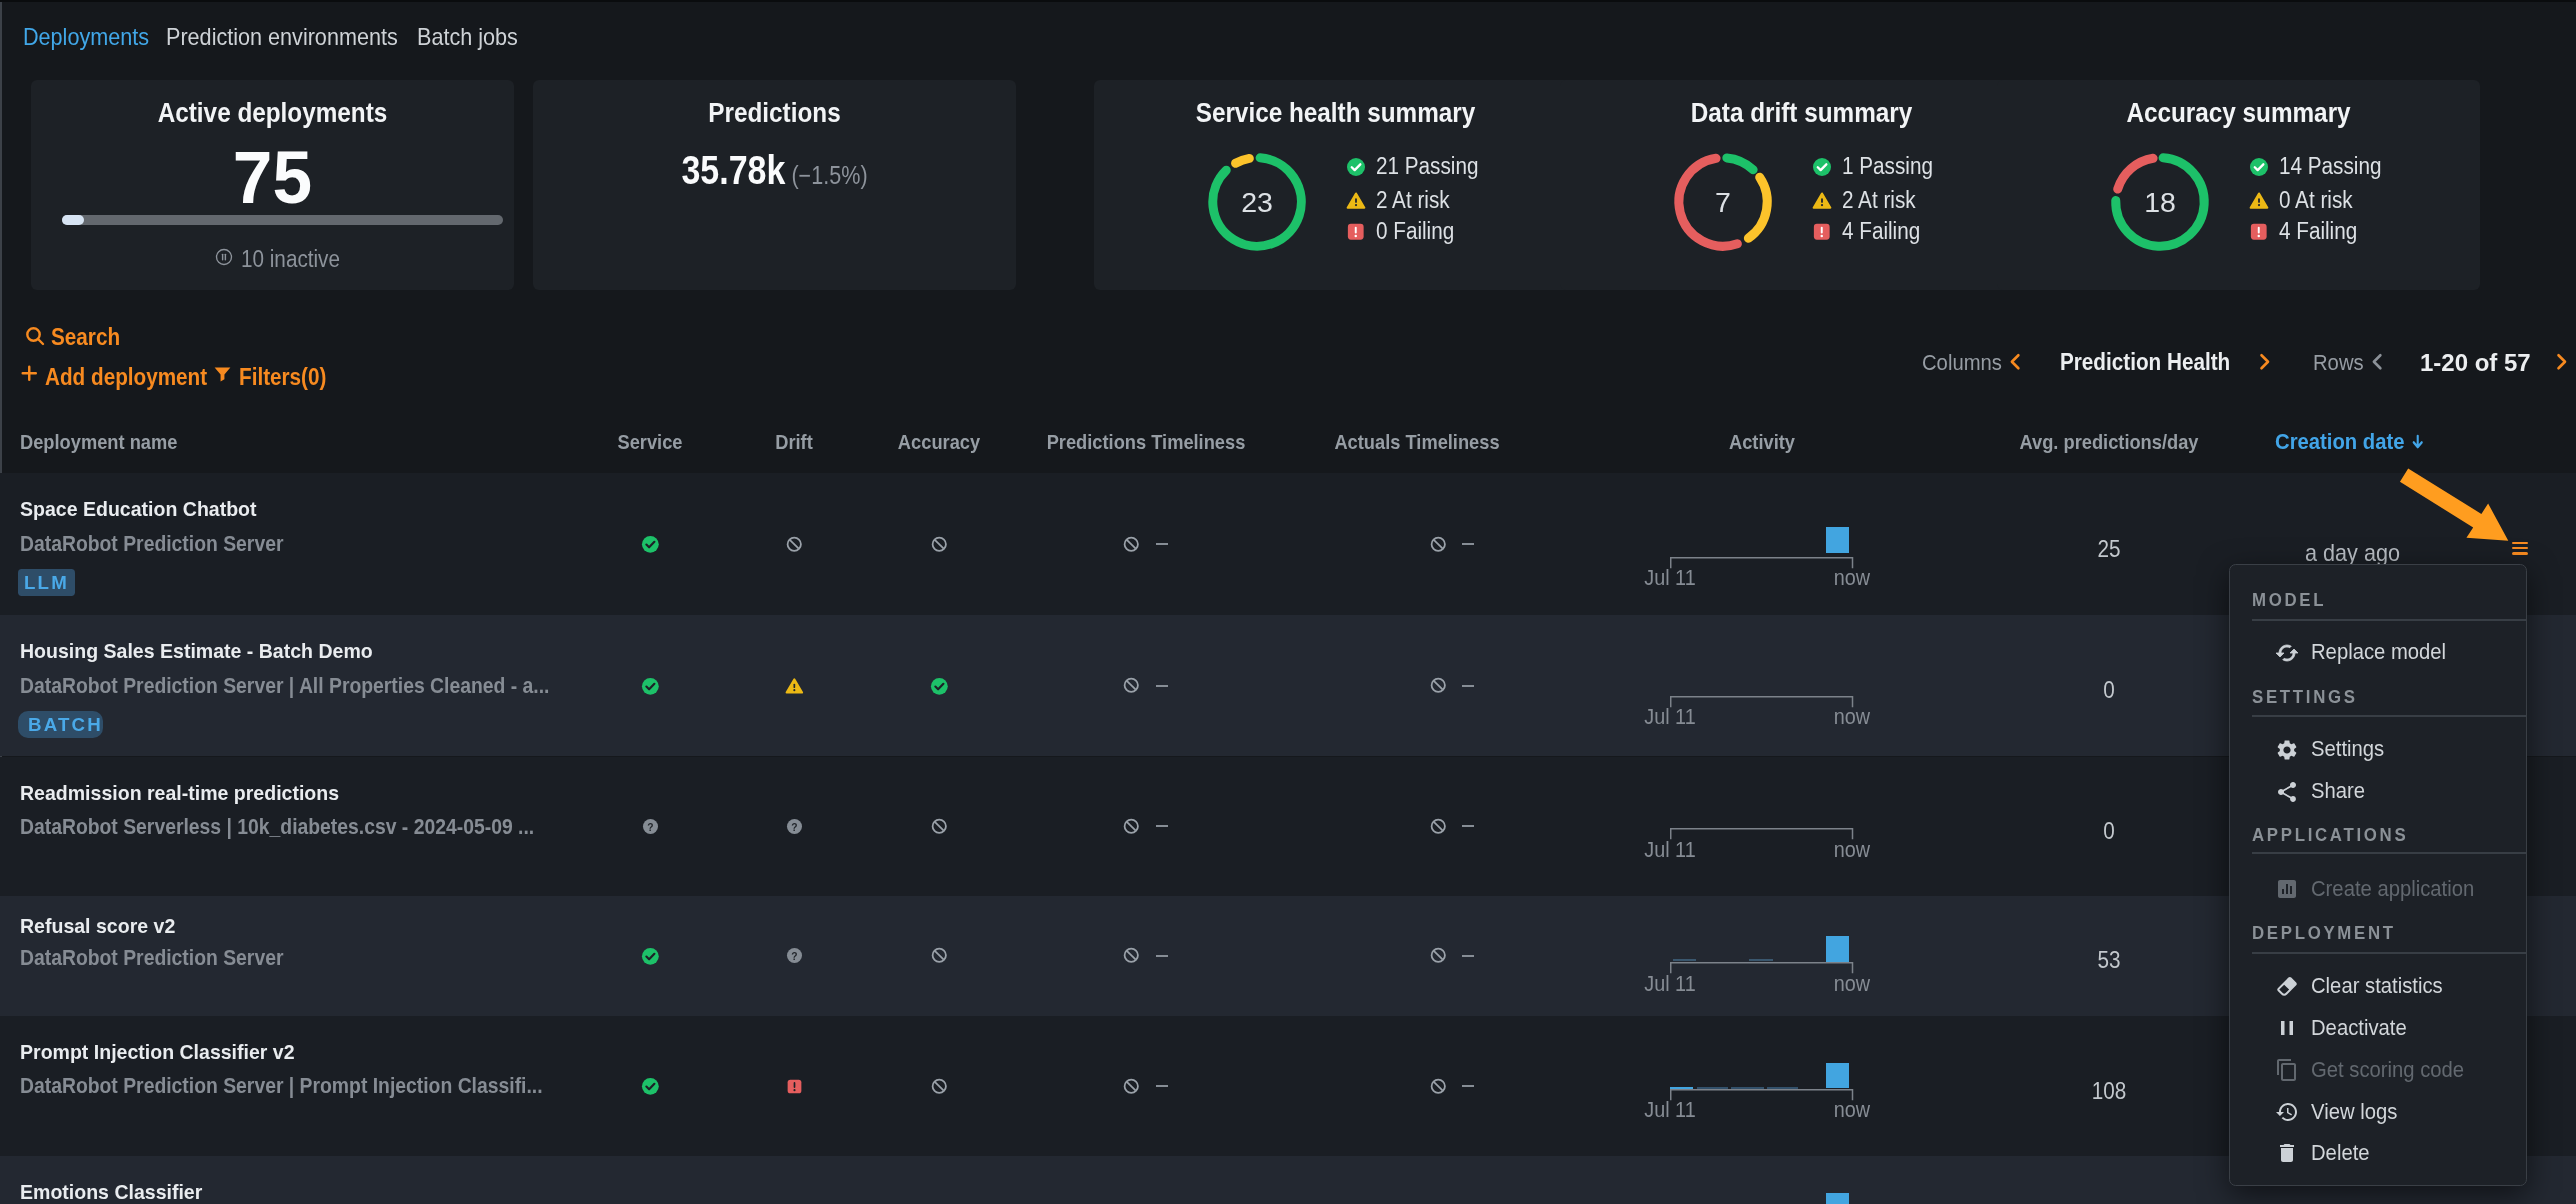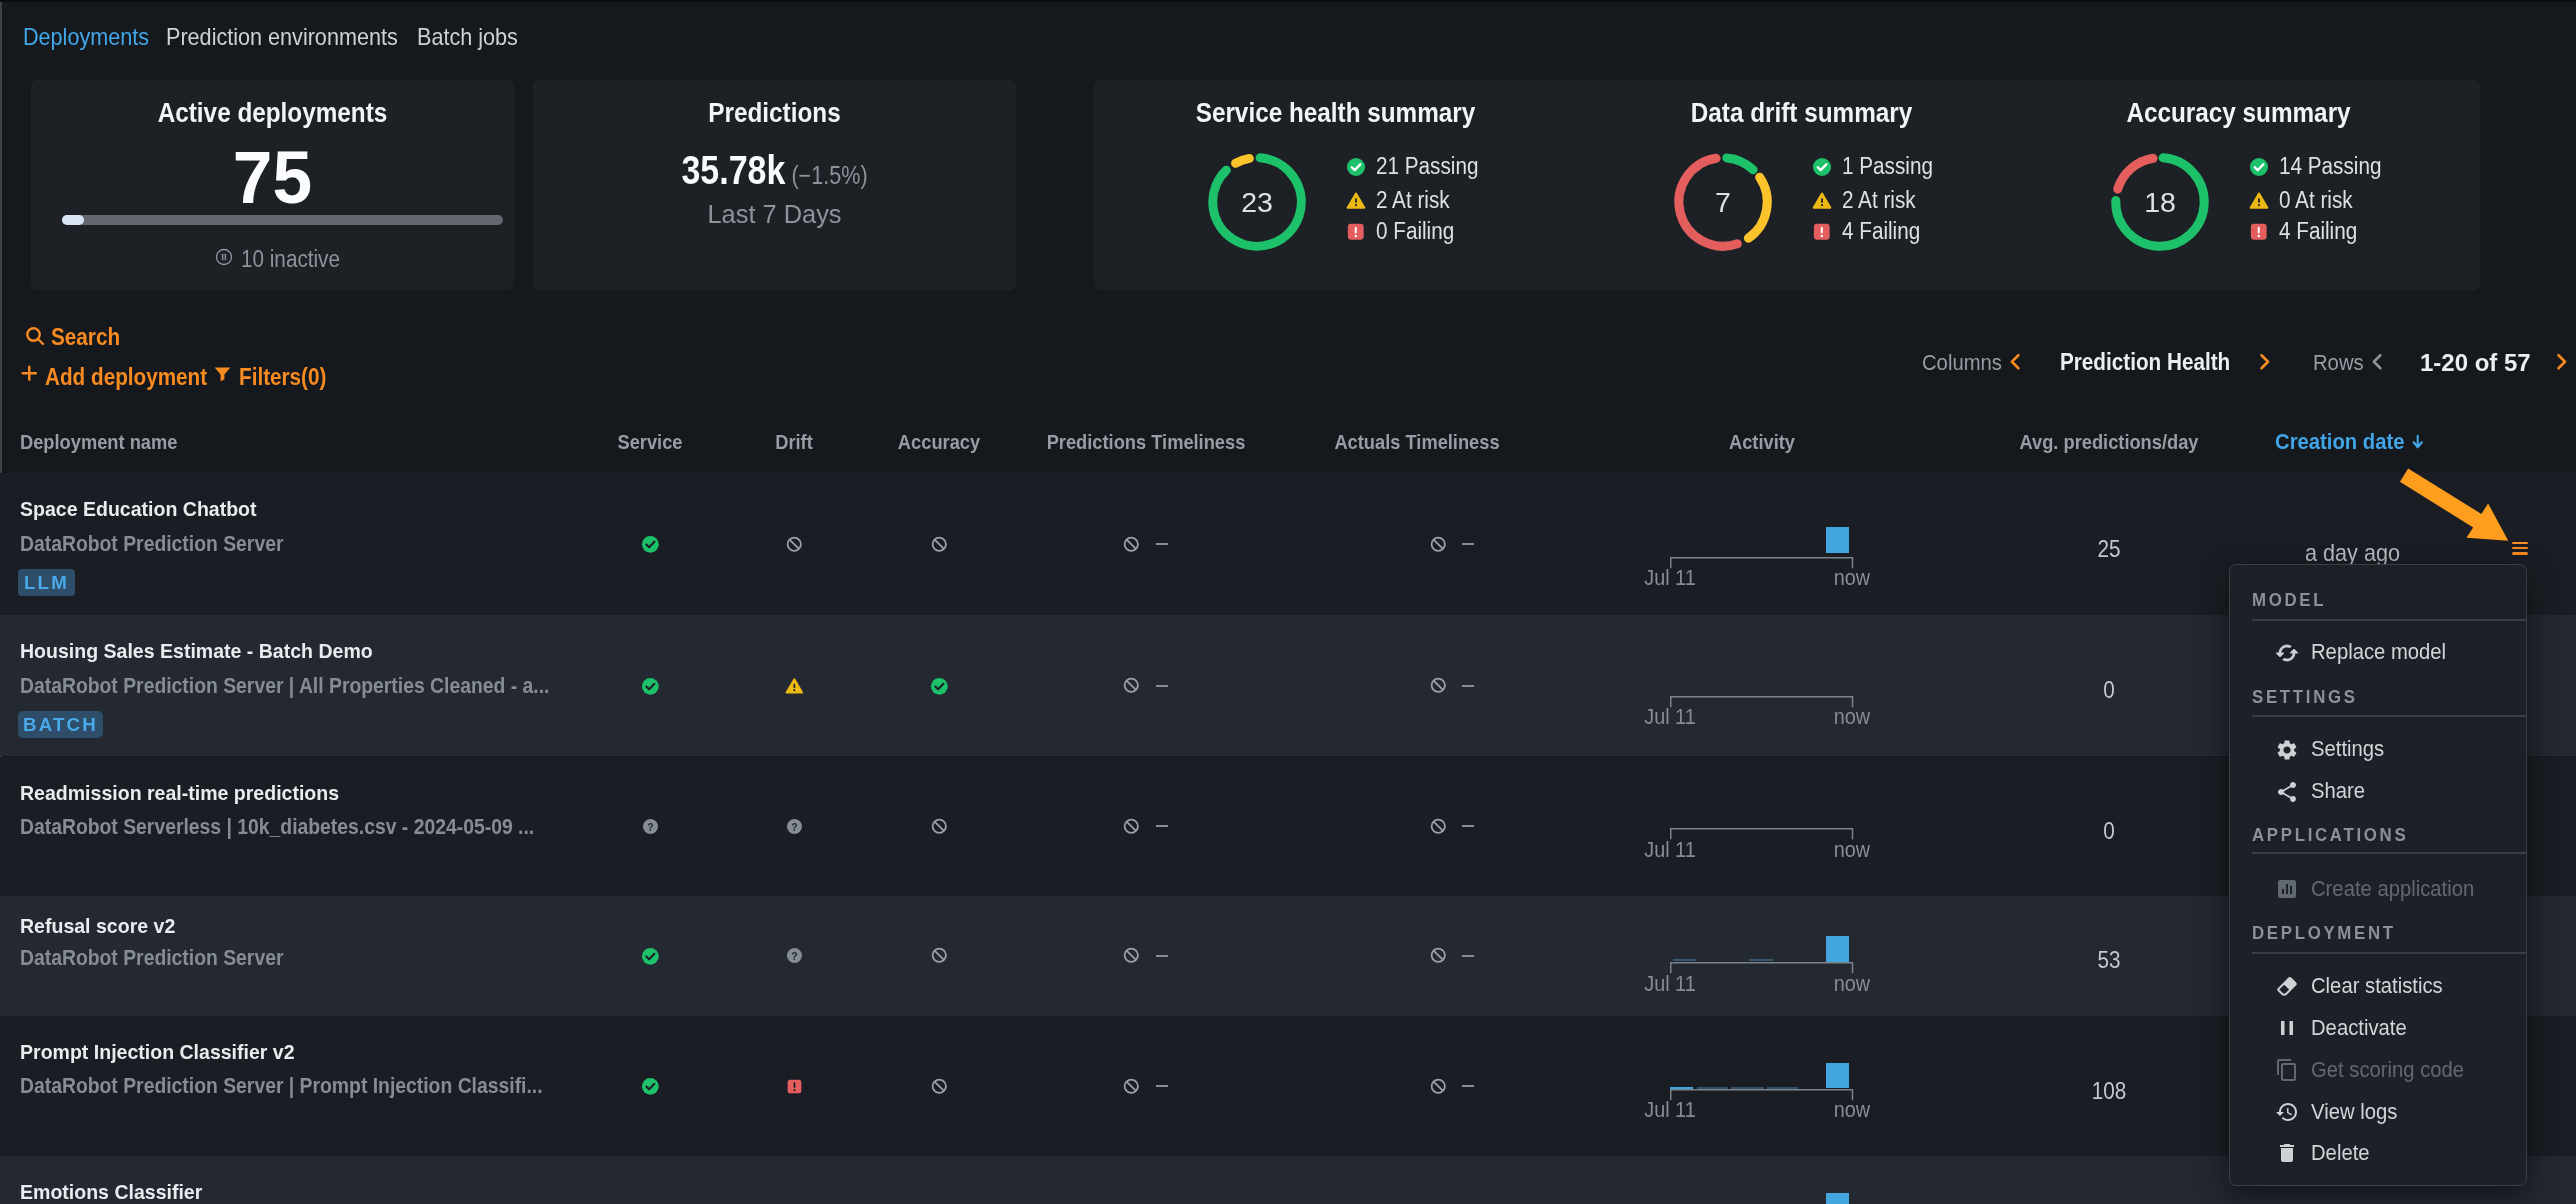--- a/index.html
+++ b/index.html
@@ -28,21 +28,20 @@
 <svg width="18" height="18" viewBox="0 0 24 24">
         <circle cx="12" cy="12" r="10" fill="none" stroke="#8d939b" stroke-width="1.8"></circle>
         <rect x="9.2" y="7.5" width="1.9" height="9" rx="0.9" fill="#8d939b"></rect>
         <rect x="12.9" y="7.5" width="1.9" height="9" rx="0.9" fill="#8d939b"></rect>
       </svg></div>
 <div class="sxl" style="position:absolute;left:210px;top:166px;font-size:23px;color:#8d939b">10 inactive</div>
 </div>
 <div class="card" style="left:533px">
 <div class="ctitle sx">Predictions</div>
 <div style="position:absolute;left:0;right:0;top:67px;text-align:center;line-height:46px;font-size:40px;transform:scaleX(.85)"><span style="font-size:40px;font-weight:bold;color:#fafbfc">35.78k</span><span style="font-size:25.4px;color:#8d939b"> (−1.5%)</span></div>
-<div style="position:absolute;left:0;right:0;top:120px;text-align:center;font-size:25.4px;color:#8d939b">Last 7 Days</div>
 </div>
 <div class="card" style="left:1094px">
 <div class="ctitle sx">Service health summary</div>
 <svg width="120" height="120" viewBox="0 0 160 160" style="position:absolute;left:103px;top:62px">
       <path d="M84.1 21.1 A59 59 0 1 1 39.0 37.6" fill="none" stroke="#1dc169" stroke-width="12" stroke-linecap="round"></path>
       <path d="M51.4 28.4 A59 59 0 0 1 69.8 21.9" fill="none" stroke="#fcc32b" stroke-width="12" stroke-linecap="round"></path>
       <text x="80" y="80" fill="#dde1e5" font-size="38" text-anchor="middle" dominant-baseline="central" font-family="Liberation Sans">23</text>
     </svg>
 <div style="position:absolute;left:252px;top:77px;width:21px;height:21px"><svg width="20" height="20" viewBox="0 0 24 24">
         <circle cx="12" cy="12" r="10.8" fill="#1dc169"></circle>
@@ -187,21 +186,21 @@
 <svg style="position:absolute;left:1670px;top:557px" width="184" height="12" viewBox="0 0 246 16">
     <path d="M1 15 V1 H244 V15" fill="none" stroke="#7c828a" stroke-width="2"></path>
   </svg>
 <div style="position:absolute;left:1826px;top:527px;width:23px;height:26px;background:#42a5e0"></div>
 <div class="sx" style="position:absolute;left:1625px;top:565px;width:90px;text-align:center;font-size:22px;color:#868c94">Jul 11</div>
 <div class="sx" style="position:absolute;left:1807px;top:565px;width:90px;text-align:center;font-size:22px;color:#868c94">now</div>
 <div class="sx" style="position:absolute;left:2064px;top:536px;width:90px;text-align:center;font-size:23px;color:#c3c8cd">25</div>
 <div class="rowbg" style="top:615px;height:141px;background:#232831"></div>
 <div class="ttl" style="position:absolute;left:19.5px;top:639px;font-size:21px;font-weight:bold;color:#e9ecef">Housing Sales Estimate - Batch Demo</div>
 <div class="sub" style="position:absolute;left:19.5px;top:673px;font-size:22.5px;color:#868c94">DataRobot Prediction Server | All Properties Cleaned - a...</div>
-<div style="position:absolute;left:18px;top:711px;width:85px;height:27px;border-radius:5px;background:#2e4d68;color:#4aa9e8;font-weight:bold;font-size:18.7px;letter-spacing:2.2px;line-height:27px;text-align:center">BATCH</div>
+<div style="position:absolute;left:18px;top:711px;width:85px;height:27px;border-radius:10px;background:#2e4d68;color:#4aa9e8;font-weight:bold;font-size:18.7px;letter-spacing:2.2px;line-height:27px;text-align:right">BATCH</div>
 <div style="position:absolute;left:641px;top:677px;width:18.7px;height:18.7px"><svg width="18.7" height="18.7" viewBox="0 0 24 24">
       <circle cx="12" cy="12" r="10.8" fill="#1dc169"></circle>
       <path d="M6.9 12.3 L10.4 15.7 L17.2 8.8" fill="none" stroke="#1d2127" stroke-width="2.8" stroke-linecap="round" stroke-linejoin="round"></path>
     </svg></div>
 <div style="position:absolute;left:785px;top:677px;width:18.7px;height:18.7px"><svg width="18.7" height="18.7" viewBox="0 0 24 24">
       <path d="M12 3 L22 20 H2 Z" fill="#ecb915" stroke="#ecb915" stroke-width="2.5" stroke-linejoin="round"></path>
       <rect x="10.9" y="8.6" width="2.2" height="5.6" rx="1.1" fill="#23272c"></rect>
       <circle cx="12" cy="16.9" r="1.35" fill="#23272c"></circle>
     </svg></div>
 <div style="position:absolute;left:930px;top:677px;width:18.7px;height:18.7px"><svg width="18.7" height="18.7" viewBox="0 0 24 24">

